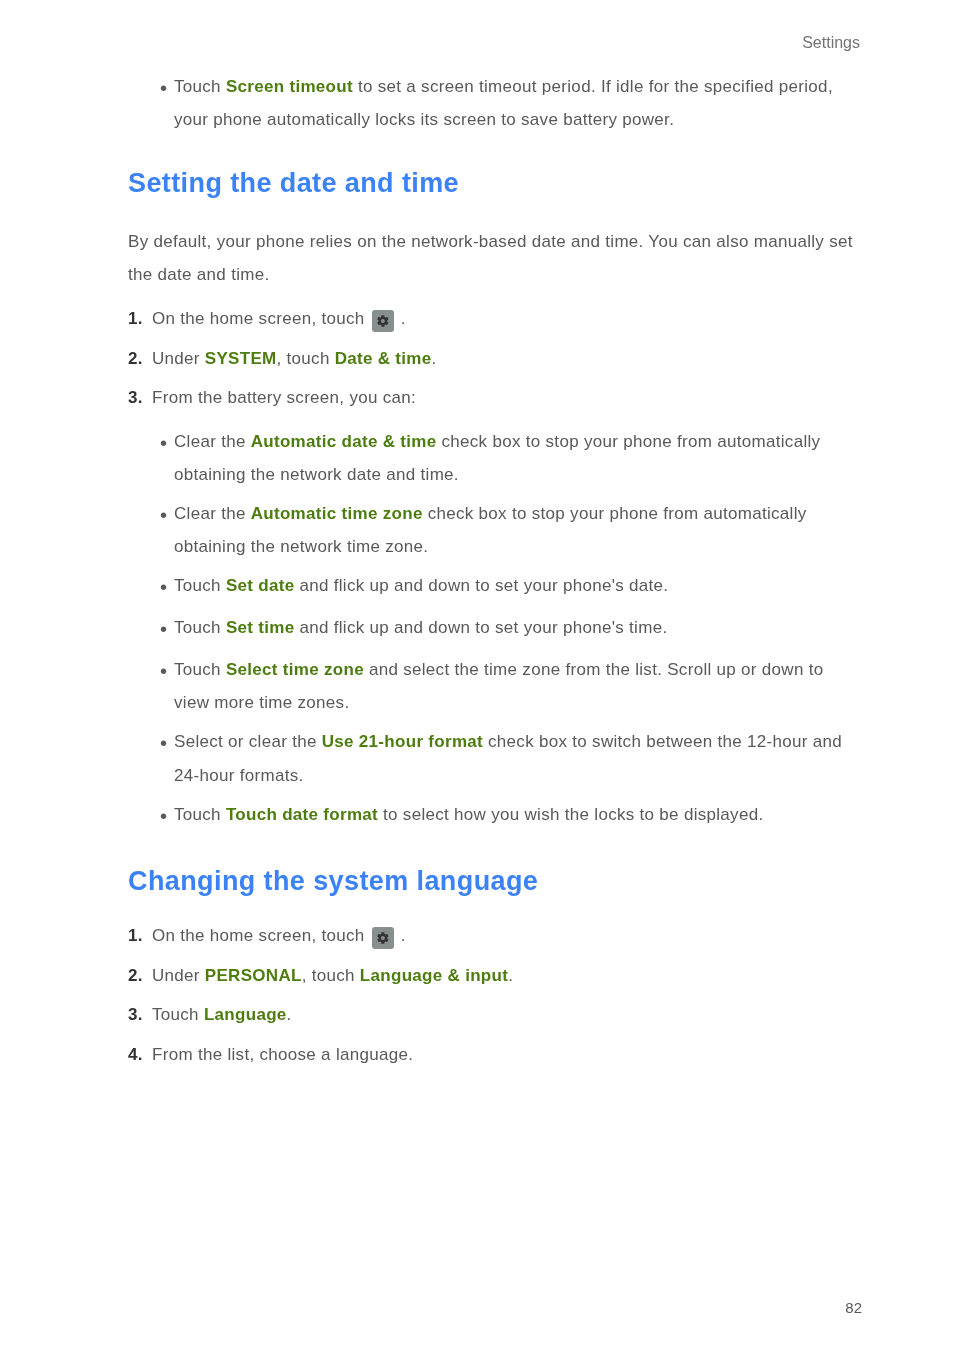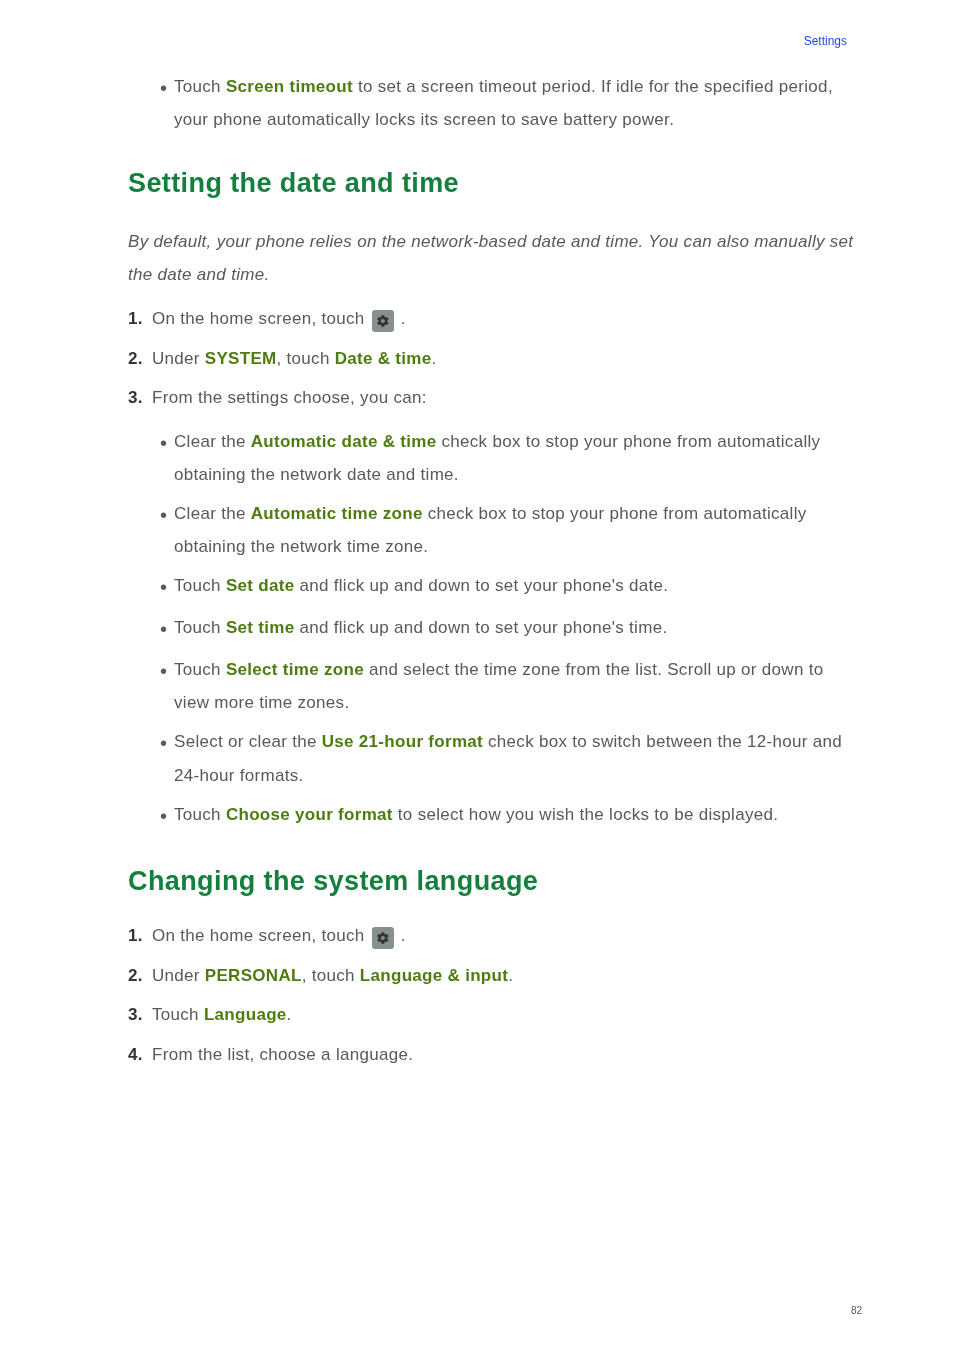--- a/index.html
+++ b/index.html
@@ -13,54 +13,53 @@
     min-height: 1352px;
     box-sizing: border-box;
     padding: 40px 95px 50px 128px;
     font-family: "Segoe UI", "Helvetica Neue", Arial, sans-serif;
     color: #595959;
     position: relative;
   }
   .header-label {
     position: absolute;
     top: 34px;
-    right: 107px;
-    font-size: 12px;
-    color: #1d4ed8;
+    right: 94px;
+    font-size: 16px;
+    color: #737373;
   }
   .bullet-row {
     display: flex;
     margin-left: 32px;
     margin-bottom: 6px;
     line-height: 1.95;
     font-size: 17px;
     letter-spacing: 0.3px;
   }
   .bullet-dot {
     width: 14px;
     font-size: 20px;
     line-height: 1.8;
     flex: none;
   }
   .bullet-text {
     flex: 1;
   }
   h2.section {
-    color: #15803d;
+    color: #3b82f6;
     font-size: 27px;
     font-weight: 700;
     margin: 32px 0 26px 0;
     letter-spacing: 0.4px;
   }
   p.intro {
     font-size: 17px;
     line-height: 1.95;
     margin: 0 0 14px 0;
     letter-spacing: 0.3px;
-    font-style: italic;
   }
   .num-row {
     display: flex;
     align-items: center;
     font-size: 17px;
     line-height: 1.5;
     margin: 14px 0;
     letter-spacing: 0.3px;
   }
   .num-row.top {
@@ -95,21 +94,21 @@
     height: 14px;
     fill: #333333;
   }
   .sub-bullets {
     margin-top: 4px;
   }
   .page-num {
     position: absolute;
     bottom: 36px;
     right: 92px;
-    font-size: 10px;
+    font-size: 15px;
     color: #595959;
     text-align: right;
   }
 </style>
 </head>
 <body>
 
 <div class="page">
 
   <div class="header-label">Settings</div>
@@ -140,21 +139,21 @@
 
   <div class="num-row">
     <div class="num-label">2.</div>
     <div class="num-text">
       <span>Under </span><span class="strong">SYSTEM</span><span>, touch </span><span class="strong">Date &amp; time</span><span>.</span>
     </div>
   </div>
 
   <div class="num-row top">
     <div class="num-label">3.</div>
-    <div class="num-text">From the settings choose, you can:</div>
+    <div class="num-text">From the battery screen, you can:</div>
   </div>
 
   <div class="sub-bullets">
 
     <div class="bullet-row">
       <div class="bullet-dot">•</div>
       <div class="bullet-text">
         <span>Clear the </span><span class="strong">Automatic date &amp; time</span><span> check box to stop your phone from automatically obtaining the network date and time.</span>
       </div>
     </div>
@@ -190,21 +189,21 @@
     <div class="bullet-row">
       <div class="bullet-dot">•</div>
       <div class="bullet-text">
         <span>Select or clear the </span><span class="strong">Use 21-hour format</span><span> check box to switch between the 12-hour and 24-hour formats.</span>
       </div>
     </div>
 
     <div class="bullet-row">
       <div class="bullet-dot">•</div>
       <div class="bullet-text">
-        <span>Touch </span><span class="strong">Choose your format</span><span> to select how you wish the locks to be displayed.</span>
+        <span>Touch </span><span class="strong">Touch date format</span><span> to select how you wish the locks to be displayed.</span>
       </div>
     </div>
 
   </div>
 
   <h2 class="section">Changing the system language</h2>
 
   <div class="num-row">
     <div class="num-label">1.</div>
     <div class="num-text">

